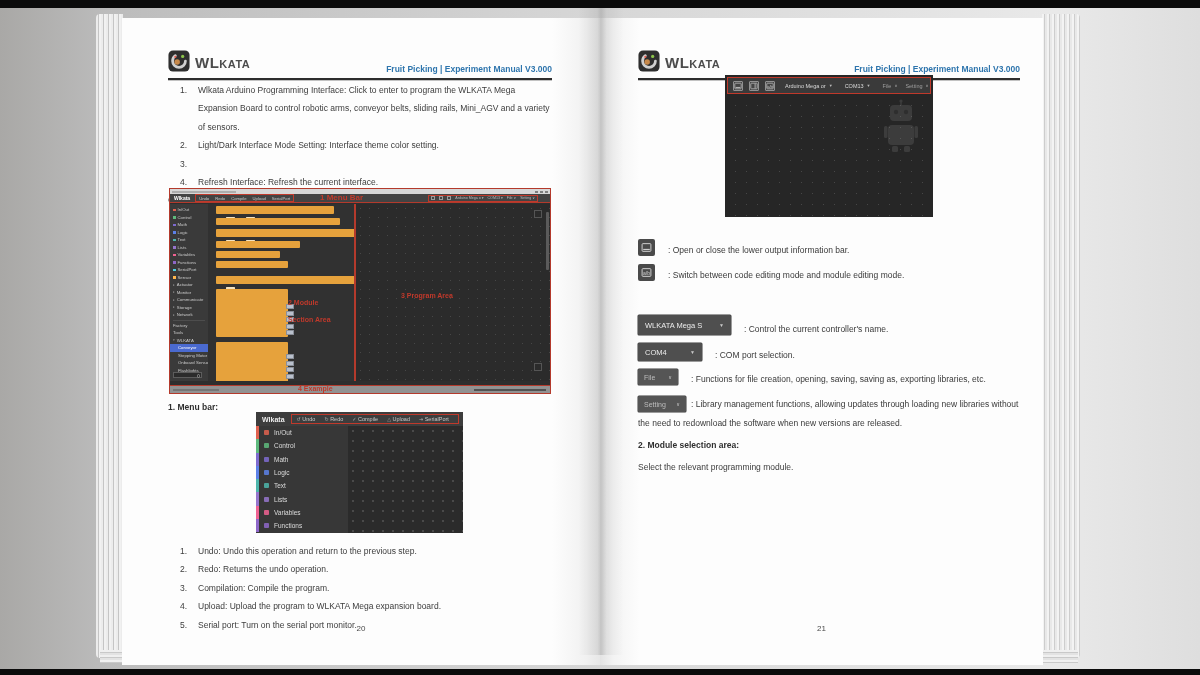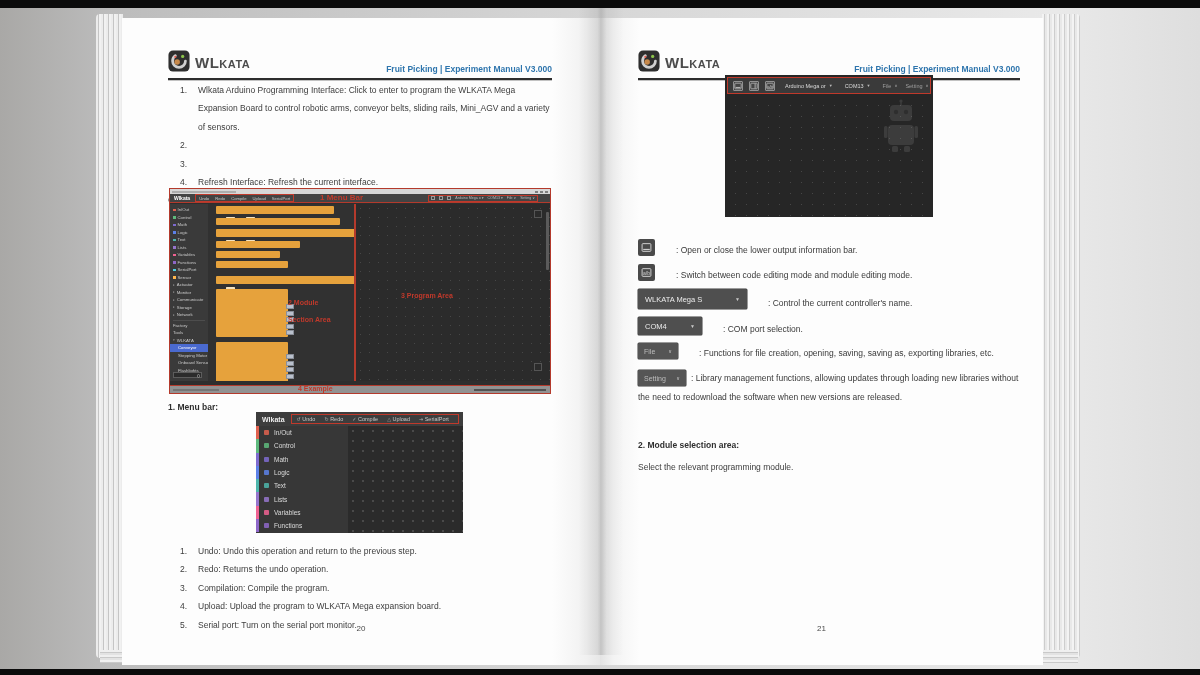--- a/index.html
+++ b/index.html
@@ -122,28 +122,28 @@
   .s3-dd { font-size:5.5px; color:#dadada; white-space:nowrap; display:flex; align-items:center; gap:3px; }
   .s3-dd .caret { font-size:4px; color:#bbb; }
   .s3-dim { color:#9f9f9f; }
   .s3-dots { position:absolute; left:0; top:20px; right:0; bottom:0;
              background-color:#262626; background-image:radial-gradient(#474747 0.9px,transparent 1px);
              background-size:11px 11px; background-position:5px 5px; }
   .s3-robot { position:absolute; right:14px; top:4px; opacity:0.22; }
 
   
   .rows { position:absolute; left:38px; top:221px; width:384px; }
-  .irow { display:flex; align-items:flex-end; gap:21px; margin-bottom:8px; }
+  .irow { display:flex; align-items:flex-end; gap:13px; margin-bottom:8px; }
   .sq-icon { width:17px; height:17px; background:#4a4a4a; border-radius:2px; flex:0 0 17px;
              display:flex; align-items:center; justify-content:center; }
   .cap { font-size:8.5px; color:#3a3a3a; line-height:10px; padding-bottom:1px; }
   .btn { background:#4f4f4f; color:#ececec; display:inline-flex; align-items:center;
          justify-content:space-between; border-radius:1px; box-shadow:0 0 0 0.5px #3b3b3b; }
   .btn .caret { font-size:5px; color:#c9c9c9; }
-  .btn-mega { width:109px; height:20px; font-size:7.5px; padding:4px 7px; }
+  .btn-mega { width:93px; height:20px; font-size:7.5px; padding:4px 7px;margin-top:26px; }
   .btn-com  { width:64px; height:18px; font-size:7.5px; padding:8px 7px; }
   .btn-file { width:40px; height:16px; font-size:7px; padding:0 6px; color:#bdbdbd; background:#555; }
   .btn-set  { width:48px; height:16px; font-size:7px; padding:0 6px; color:#bdbdbd; background:#555; }
   .irow-flow { display:block; margin-bottom:8px; }
   .irow-flow .btn { vertical-align:bottom; margin-right:5px; }
   .irow-flow .cap { display:inline; line-height:16px; }
 </style>
 </head>
 <body>
 
@@ -172,20 +172,21 @@
       <div class="hdr-rule"></div>
     </div>
 
     <div class="intro txt">
       <div class="li">
           <span class="num">1.</span>
           <span>Wlkata Arduino Programming Interface: Click to enter to program the WLKATA Mega Expansion Board to control robotic arms, conveyor belts, sliding rails, Mini_AGV and a variety of sensors.</span>
         </div>
       <div class="li">
           <span class="num">2.</span>
+          <span>Light/Dark Interface Mode Setting: Interface theme color setting.</span>
         </div>
       <div class="li">
           <span class="num">3.</span>
         </div>
       <div class="li">
           <span class="num">4.</span>
           <span>Refresh Interface: Refresh the current interface.</span>
         </div>
       <div class="note">Click on the Wlkata Arduino to enter the programming interface shown in the figure below.</div>
     </div>

